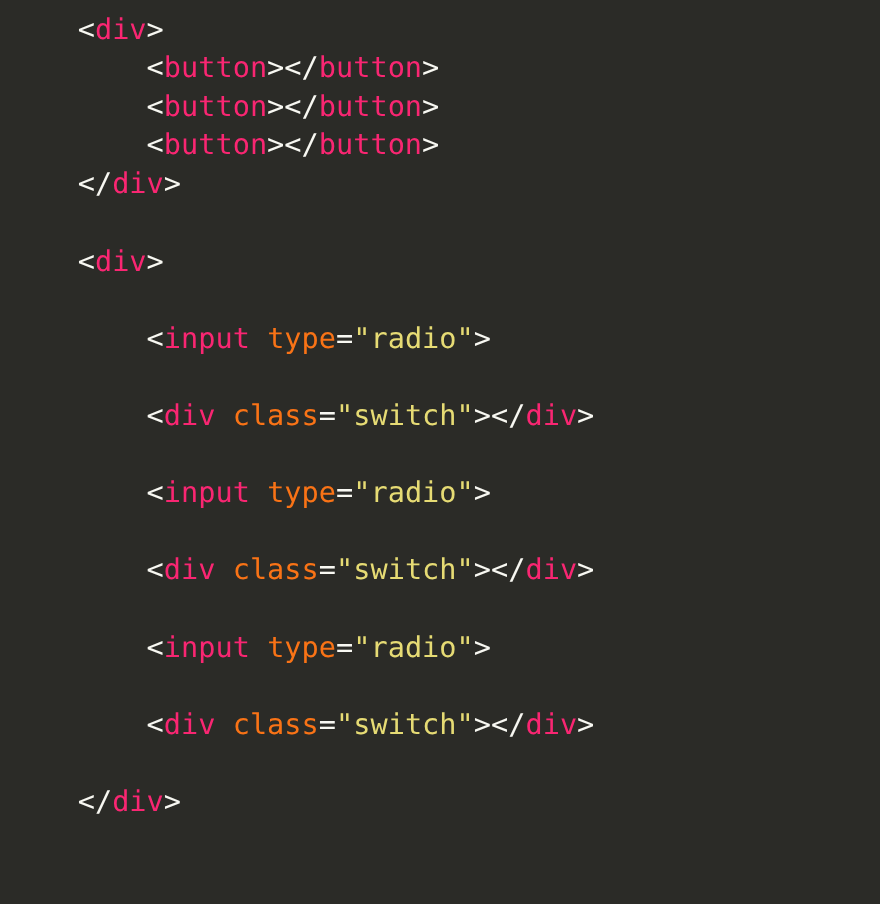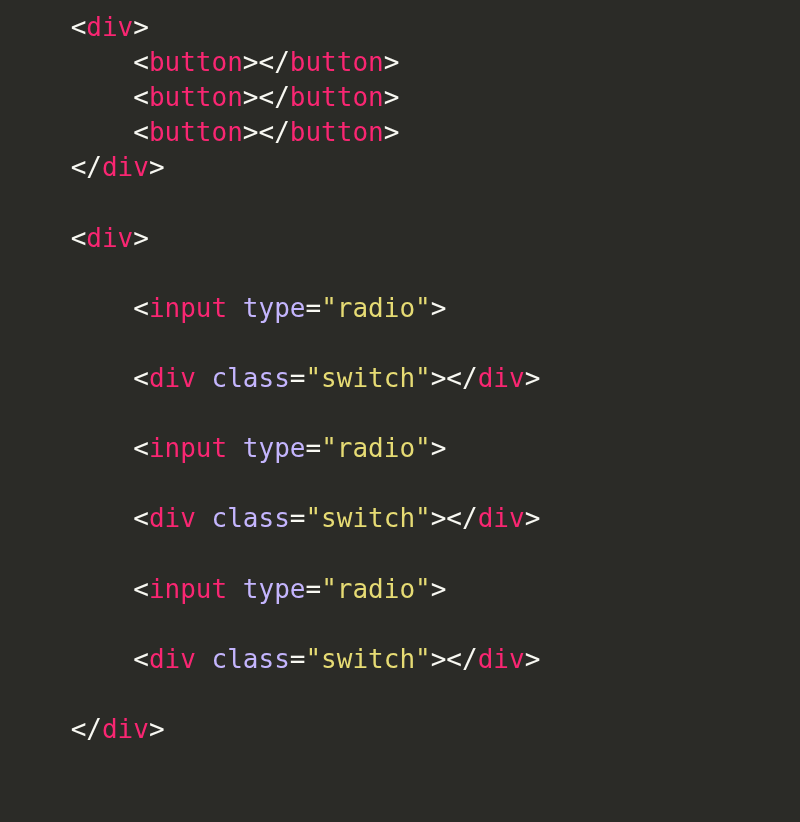--- a/index.html
+++ b/index.html
@@ -16,20 +16,20 @@
     white-space: pre;
     color: #f8f8f2;
   }
   .line {
     display: block;
     padding-left: 8px;
     position: relative;
   }
   .p  { color: #f8f8f2; }  
   .tg { color: #f92672; text-align: center; }  
-  .at { color: #c4b5fd; }  
+  .at { color: #f97316; }  
   .eq { color: #f8f8f2; }
   .st { color: #e6db74; }  
 </style>
 </head>
 <body>
 
 <div class="editor" id="editor"><div class="line"><span>    </span><span class="p">&lt;</span><span class="tg">div</span><span class="p">&gt;</span></div><div class="line"><span>    </span><span>    </span><span class="p">&lt;</span><span class="tg">button</span><span class="p">&gt;</span><span class="p">&lt;/</span><span class="tg">button</span><span class="p">&gt;</span></div><div class="line"><span>    </span><span>    </span><span class="p">&lt;</span><span class="tg">button</span><span class="p">&gt;</span><span class="p">&lt;/</span><span class="tg">button</span><span class="p">&gt;</span></div><div class="line"><span>    </span><span>    </span><span class="p">&lt;</span><span class="tg">button</span><span class="p">&gt;</span><span class="p">&lt;/</span><span class="tg">button</span><span class="p">&gt;</span></div><div class="line"><span>    </span><span class="p">&lt;/</span><span class="tg">div</span><span class="p">&gt;</span></div><div class="line"><span>    </span>&nbsp;</div><div class="line"><span>    </span><span class="p">&lt;</span><span class="tg">div</span><span class="p">&gt;</span></div><div class="line"><span>    </span>&nbsp;</div><div class="line"><span>    </span><span>    </span><span class="p">&lt;</span><span class="tg">input</span><span class="p"> </span><span class="at">type</span><span class="eq">=</span><span class="st">"radio"</span><span class="p">&gt;</span></div><div class="line"><span>    </span>&nbsp;</div><div class="line"><span>    </span><span>    </span><span class="p">&lt;</span><span class="tg">div</span><span class="p"> </span><span class="at">class</span><span class="eq">=</span><span class="st">"switch"</span><span class="p">&gt;</span><span class="p">&lt;/</span><span class="tg">div</span><span class="p">&gt;</span></div><div class="line"><span>    </span>&nbsp;</div><div class="line"><span>    </span><span>    </span><span class="p">&lt;</span><span class="tg">input</span><span class="p"> </span><span class="at">type</span><span class="eq">=</span><span class="st">"radio"</span><span class="p">&gt;</span></div><div class="line"><span>    </span>&nbsp;</div><div class="line"><span>    </span><span>    </span><span class="p">&lt;</span><span class="tg">div</span><span class="p"> </span><span class="at">class</span><span class="eq">=</span><span class="st">"switch"</span><span class="p">&gt;</span><span class="p">&lt;/</span><span class="tg">div</span><span class="p">&gt;</span></div><div class="line"><span>    </span>&nbsp;</div><div class="line"><span>    </span><span>    </span><span class="p">&lt;</span><span class="tg">input</span><span class="p"> </span><span class="at">type</span><span class="eq">=</span><span class="st">"radio"</span><span class="p">&gt;</span></div><div class="line"><span>    </span>&nbsp;</div><div class="line"><span>    </span><span>    </span><span class="p">&lt;</span><span class="tg">div</span><span class="p"> </span><span class="at">class</span><span class="eq">=</span><span class="st">"switch"</span><span class="p">&gt;</span><span class="p">&lt;/</span><span class="tg">div</span><span class="p">&gt;</span></div><div class="line"><span>    </span>&nbsp;</div><div class="line"><span>    </span><span class="p">&lt;/</span><span class="tg">div</span><span class="p">&gt;</span></div></div>
 
 </body></html>

